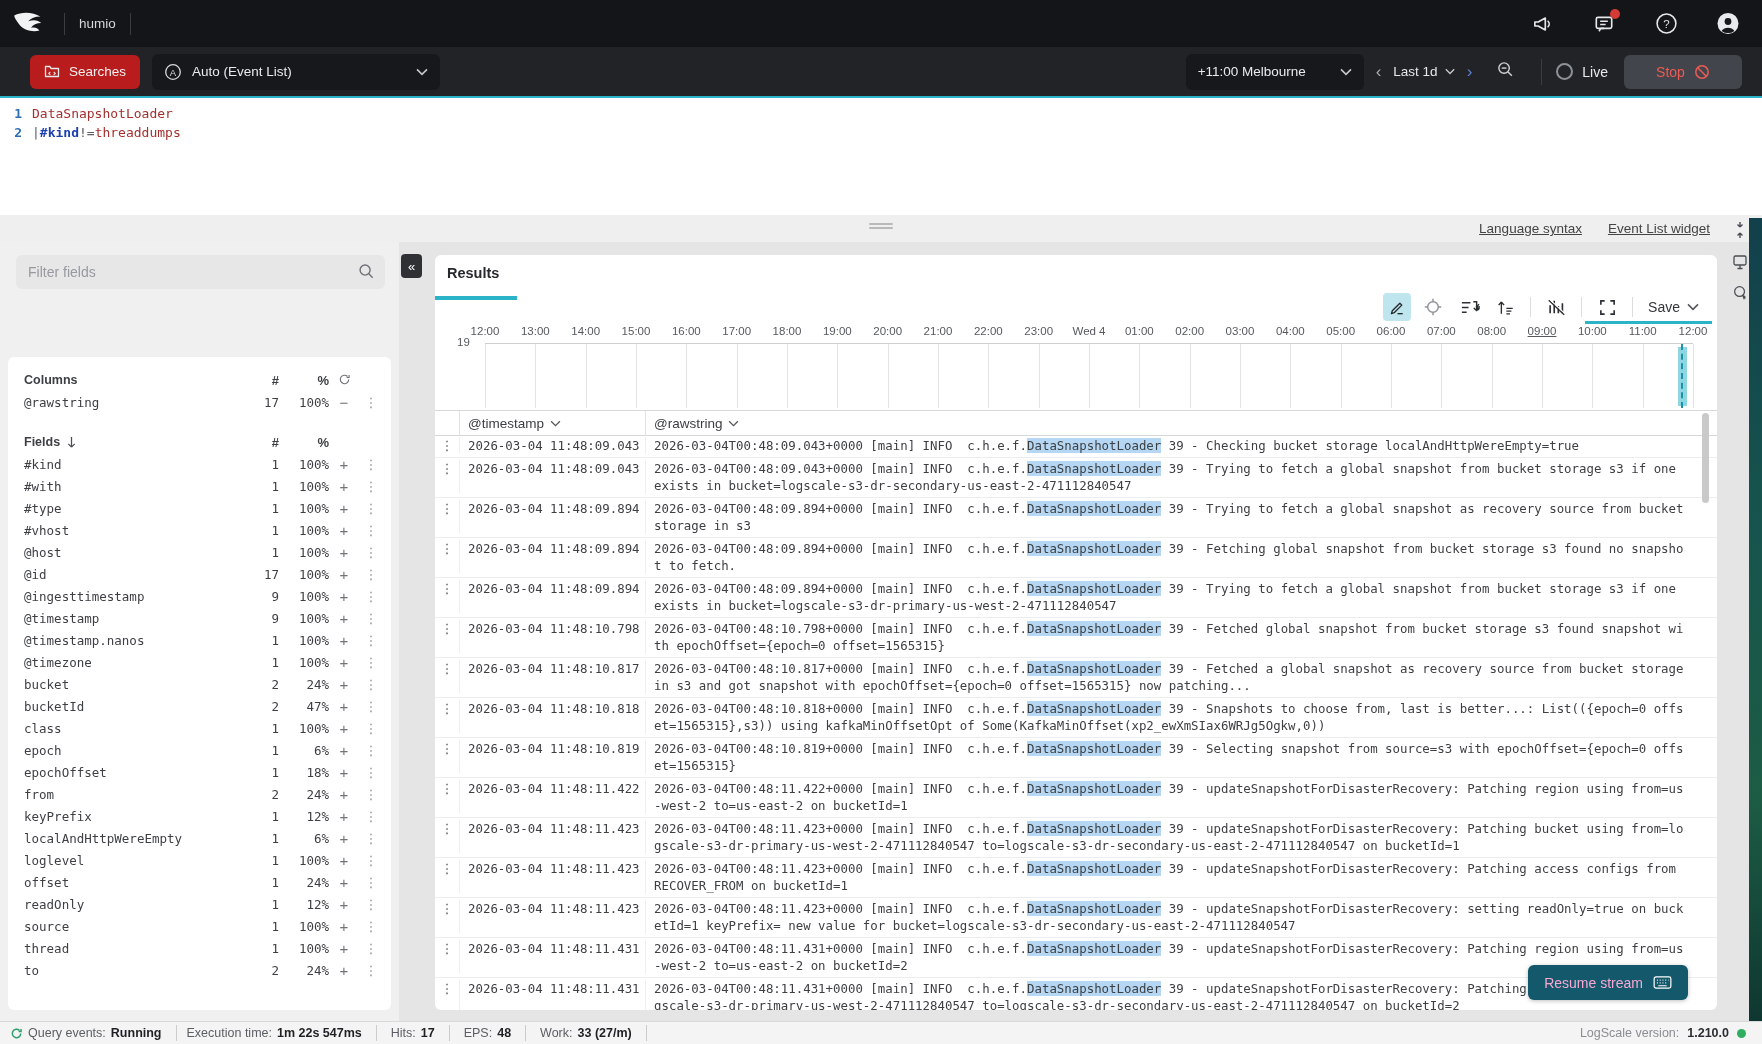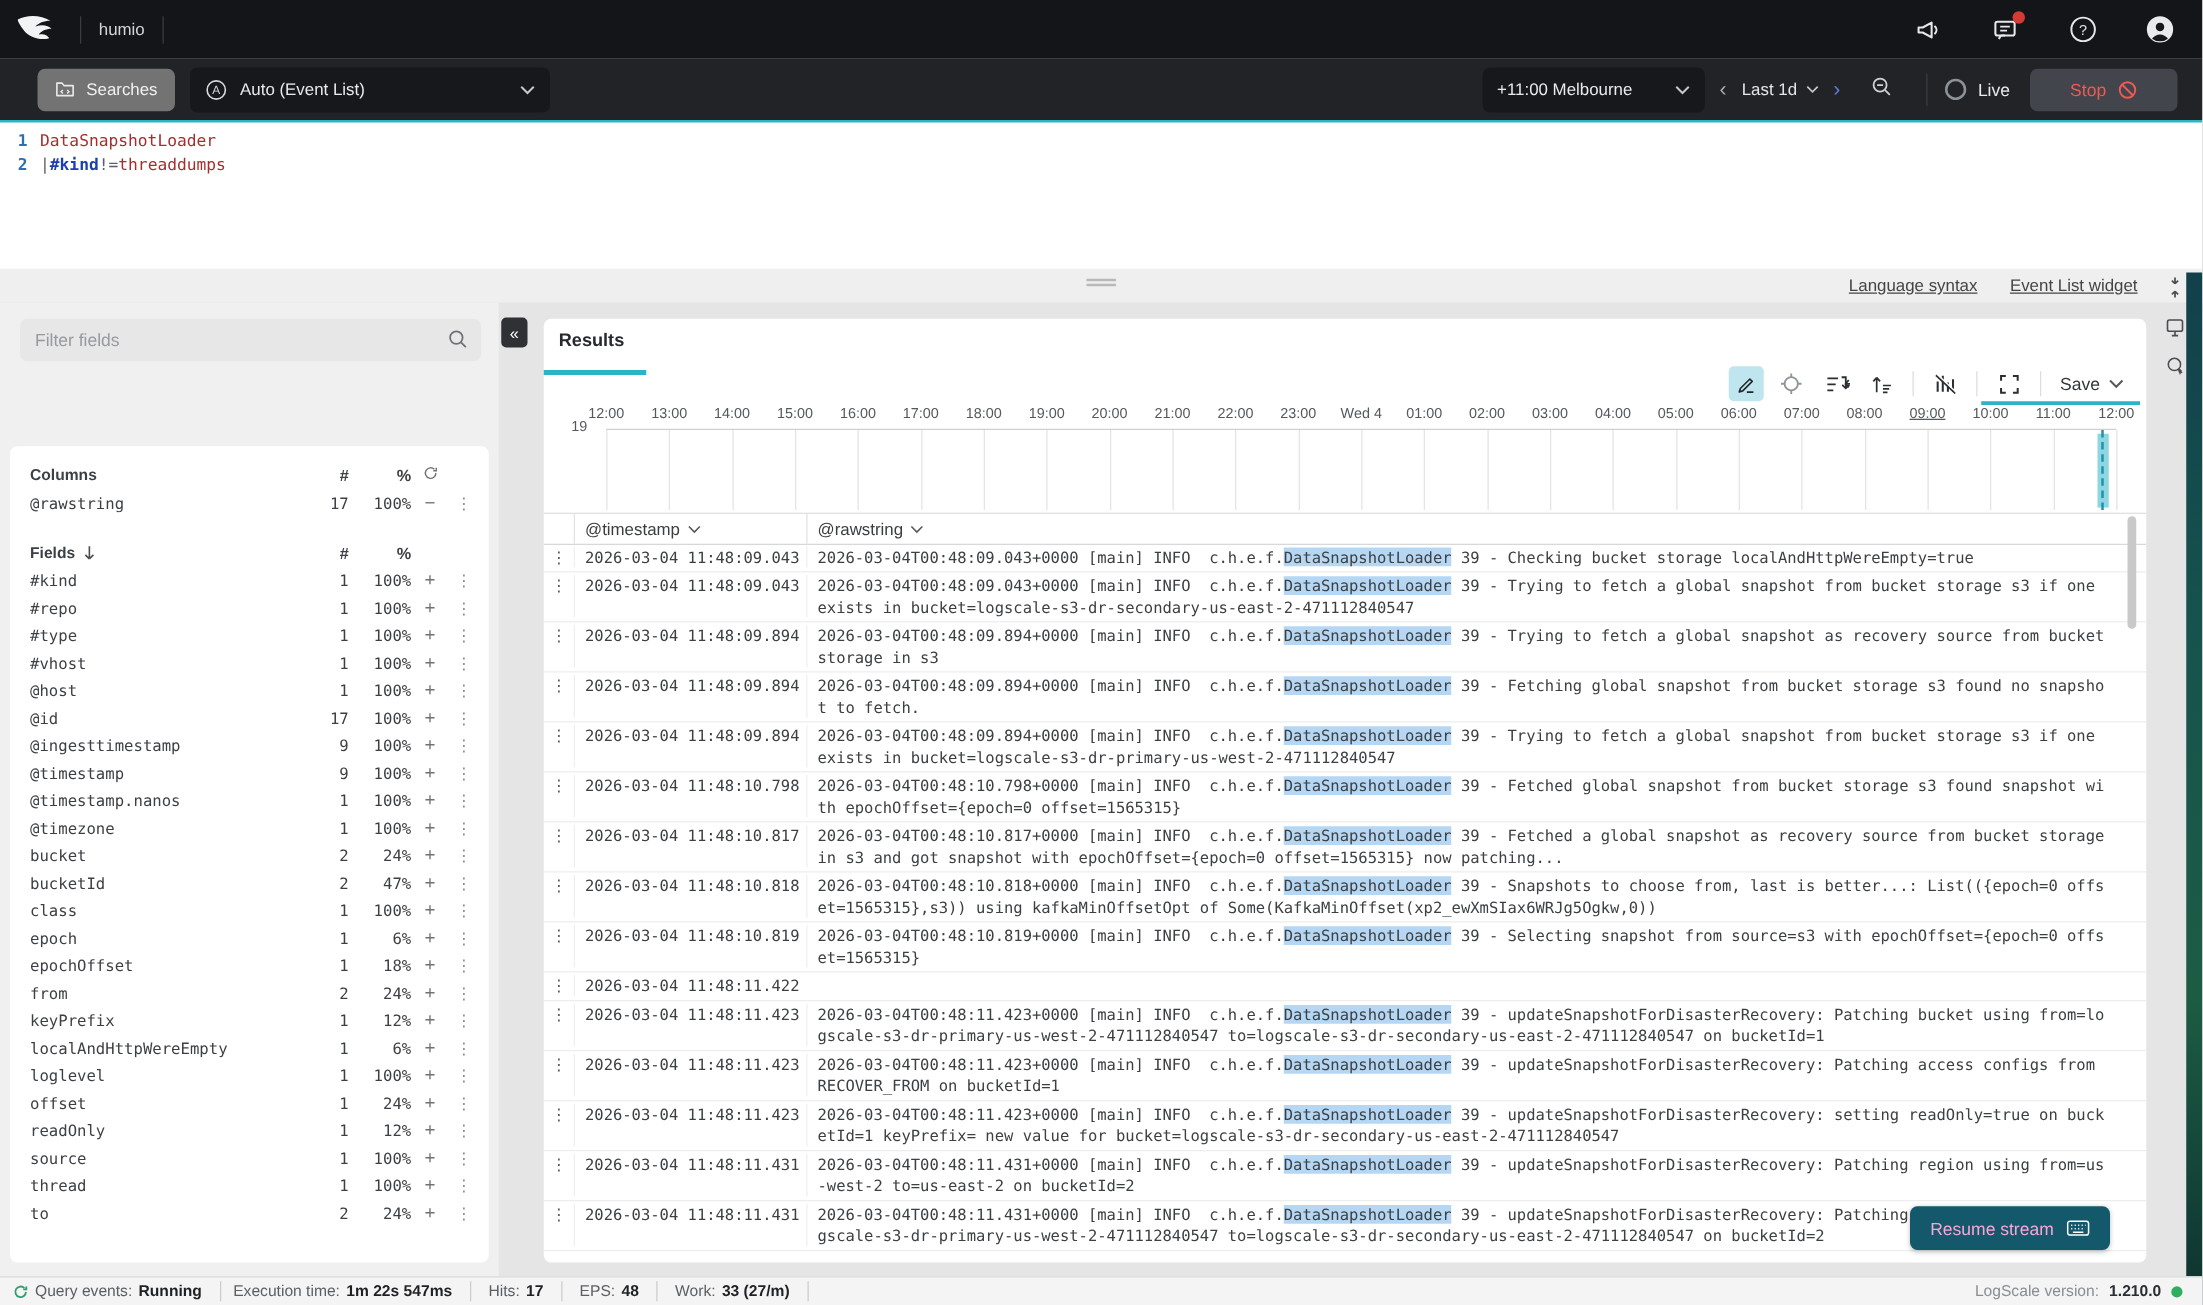--- a/index.html
+++ b/index.html
@@ -14,21 +14,21 @@
   .brand{color:#d4d6d9;font-size:13.5px;}
   .navtabs{display:flex;height:47px;margin-left:16px;}
   .tab{display:flex;align-items:center;height:47px;padding:0 12px;margin-right:14px;color:#b9bcc0;font-size:14.5px;cursor:pointer;}
   .tab.active{color:#fff;box-shadow:inset 0 -4px 0 #2bb3c7;}
   .nav-right{margin-left:auto;display:flex;align-items:center;gap:38px;margin-right:22px;}
   .nav-icon{position:relative;width:24px;height:24px;display:flex;align-items:center;justify-content:center;}
   .red-dot{position:absolute;top:-3px;right:-4px;width:10px;height:10px;border-radius:50%;background:#d43a36;}
 
   
   .toolbar{position:absolute;top:47px;left:0;right:0;height:49px;background:#212327;display:flex;align-items:center;}
-  .btn-dark{height:34px;border-radius:6px;background:#737373;color:#f0f1f2;display:flex;align-items:center;gap:9px;padding:0 14px;font-size:13.5px;cursor:pointer;}
+  .btn-dark{height:34px;border-radius:6px;background:#b91c1c;color:#f0f1f2;display:flex;align-items:center;gap:9px;padding:0 14px;font-size:13.5px;cursor:pointer;}
   .dd{height:36px;border-radius:6px;background:#17181c;color:#e9eaec;display:flex;align-items:center;gap:10px;padding:0 12px;font-size:13.5px;cursor:pointer;}
   .searches{margin-left:30px;}
   .view-dd{margin-left:12px;width:264px;}
   .view-dd .chev{margin-left:auto;}
   .tb-right{margin-left:auto;display:flex;align-items:center;margin-right:20px;}
   .tz-dd{width:154px;}
   .tz-dd .chev{margin-left:auto;}
   .arrow-btn{color:#a9adb3;font-size:17px;padding:0 12px;cursor:pointer;}
   .range{color:#e6e7e9;font-size:13.5px;display:flex;align-items:center;gap:7px;cursor:pointer;}
   .next{color:#5b82d8;}
@@ -294,21 +294,21 @@
       </div>
       <div id="fields-rows">
           <div class="frow">
             <span class="fname">#kind</span>
             <span class="fnum">1</span>
             <span class="fpct">100%</span>
             <span class="fplus">+</span>
             <span class="fkebab">⋮</span>
           </div>
           <div class="frow">
-            <span class="fname">#repo</span>
+            <span class="fname">#with</span>
             <span class="fnum">1</span>
             <span class="fpct">100%</span>
             <span class="fplus">+</span>
             <span class="fkebab">⋮</span>
           </div>
           <div class="frow">
             <span class="fname">#type</span>
             <span class="fnum">1</span>
             <span class="fpct">100%</span>
             <span class="fplus">+</span>
@@ -638,20 +638,21 @@
             <span class="traw mono"><span>2026-03-04T00:48:10.818+0000 [main] INFO  c.h.e.f.</span><span class="hl">DataSnapshotLoader</span><span> 39 - Snapshots to choose from, last is better...: List(({epoch=0 offset=1565315},s3)) using kafkaMinOffsetOpt of Some(KafkaMinOffset(xp2_ewXmSIax6WRJg5Ogkw,0))</span></span>
           </div>
           <div class="trow">
             <span class="tkebab">⋮</span>
             <span class="tts mono">2026-03-04 11:48:10.819</span>
             <span class="traw mono"><span>2026-03-04T00:48:10.819+0000 [main] INFO  c.h.e.f.</span><span class="hl">DataSnapshotLoader</span><span> 39 - Selecting snapshot from source=s3 with epochOffset={epoch=0 offset=1565315}</span></span>
           </div>
           <div class="trow">
             <span class="tkebab">⋮</span>
             <span class="tts mono">2026-03-04 11:48:11.422</span>
+            <span class="traw mono"><span>2026-03-04T00:48:11.422+0000 [main] INFO  c.h.e.f.</span><span class="hl">DataSnapshotLoader</span><span> 39 - updateSnapshotForDisasterRecovery: Patching region using from=us-west-2 to=us-east-2 on bucketId=1</span></span>
           </div>
           <div class="trow">
             <span class="tkebab">⋮</span>
             <span class="tts mono">2026-03-04 11:48:11.423</span>
             <span class="traw mono"><span>2026-03-04T00:48:11.423+0000 [main] INFO  c.h.e.f.</span><span class="hl">DataSnapshotLoader</span><span> 39 - updateSnapshotForDisasterRecovery: Patching bucket using from=logscale-s3-dr-primary-us-west-2-471112840547 to=logscale-s3-dr-secondary-us-east-2-471112840547 on bucketId=1</span></span>
           </div>
           <div class="trow">
             <span class="tkebab">⋮</span>
             <span class="tts mono">2026-03-04 11:48:11.423</span>
             <span class="traw mono"><span>2026-03-04T00:48:11.423+0000 [main] INFO  c.h.e.f.</span><span class="hl">DataSnapshotLoader</span><span> 39 - updateSnapshotForDisasterRecovery: Patching access configs from RECOVER_FROM on bucketId=1</span></span>

